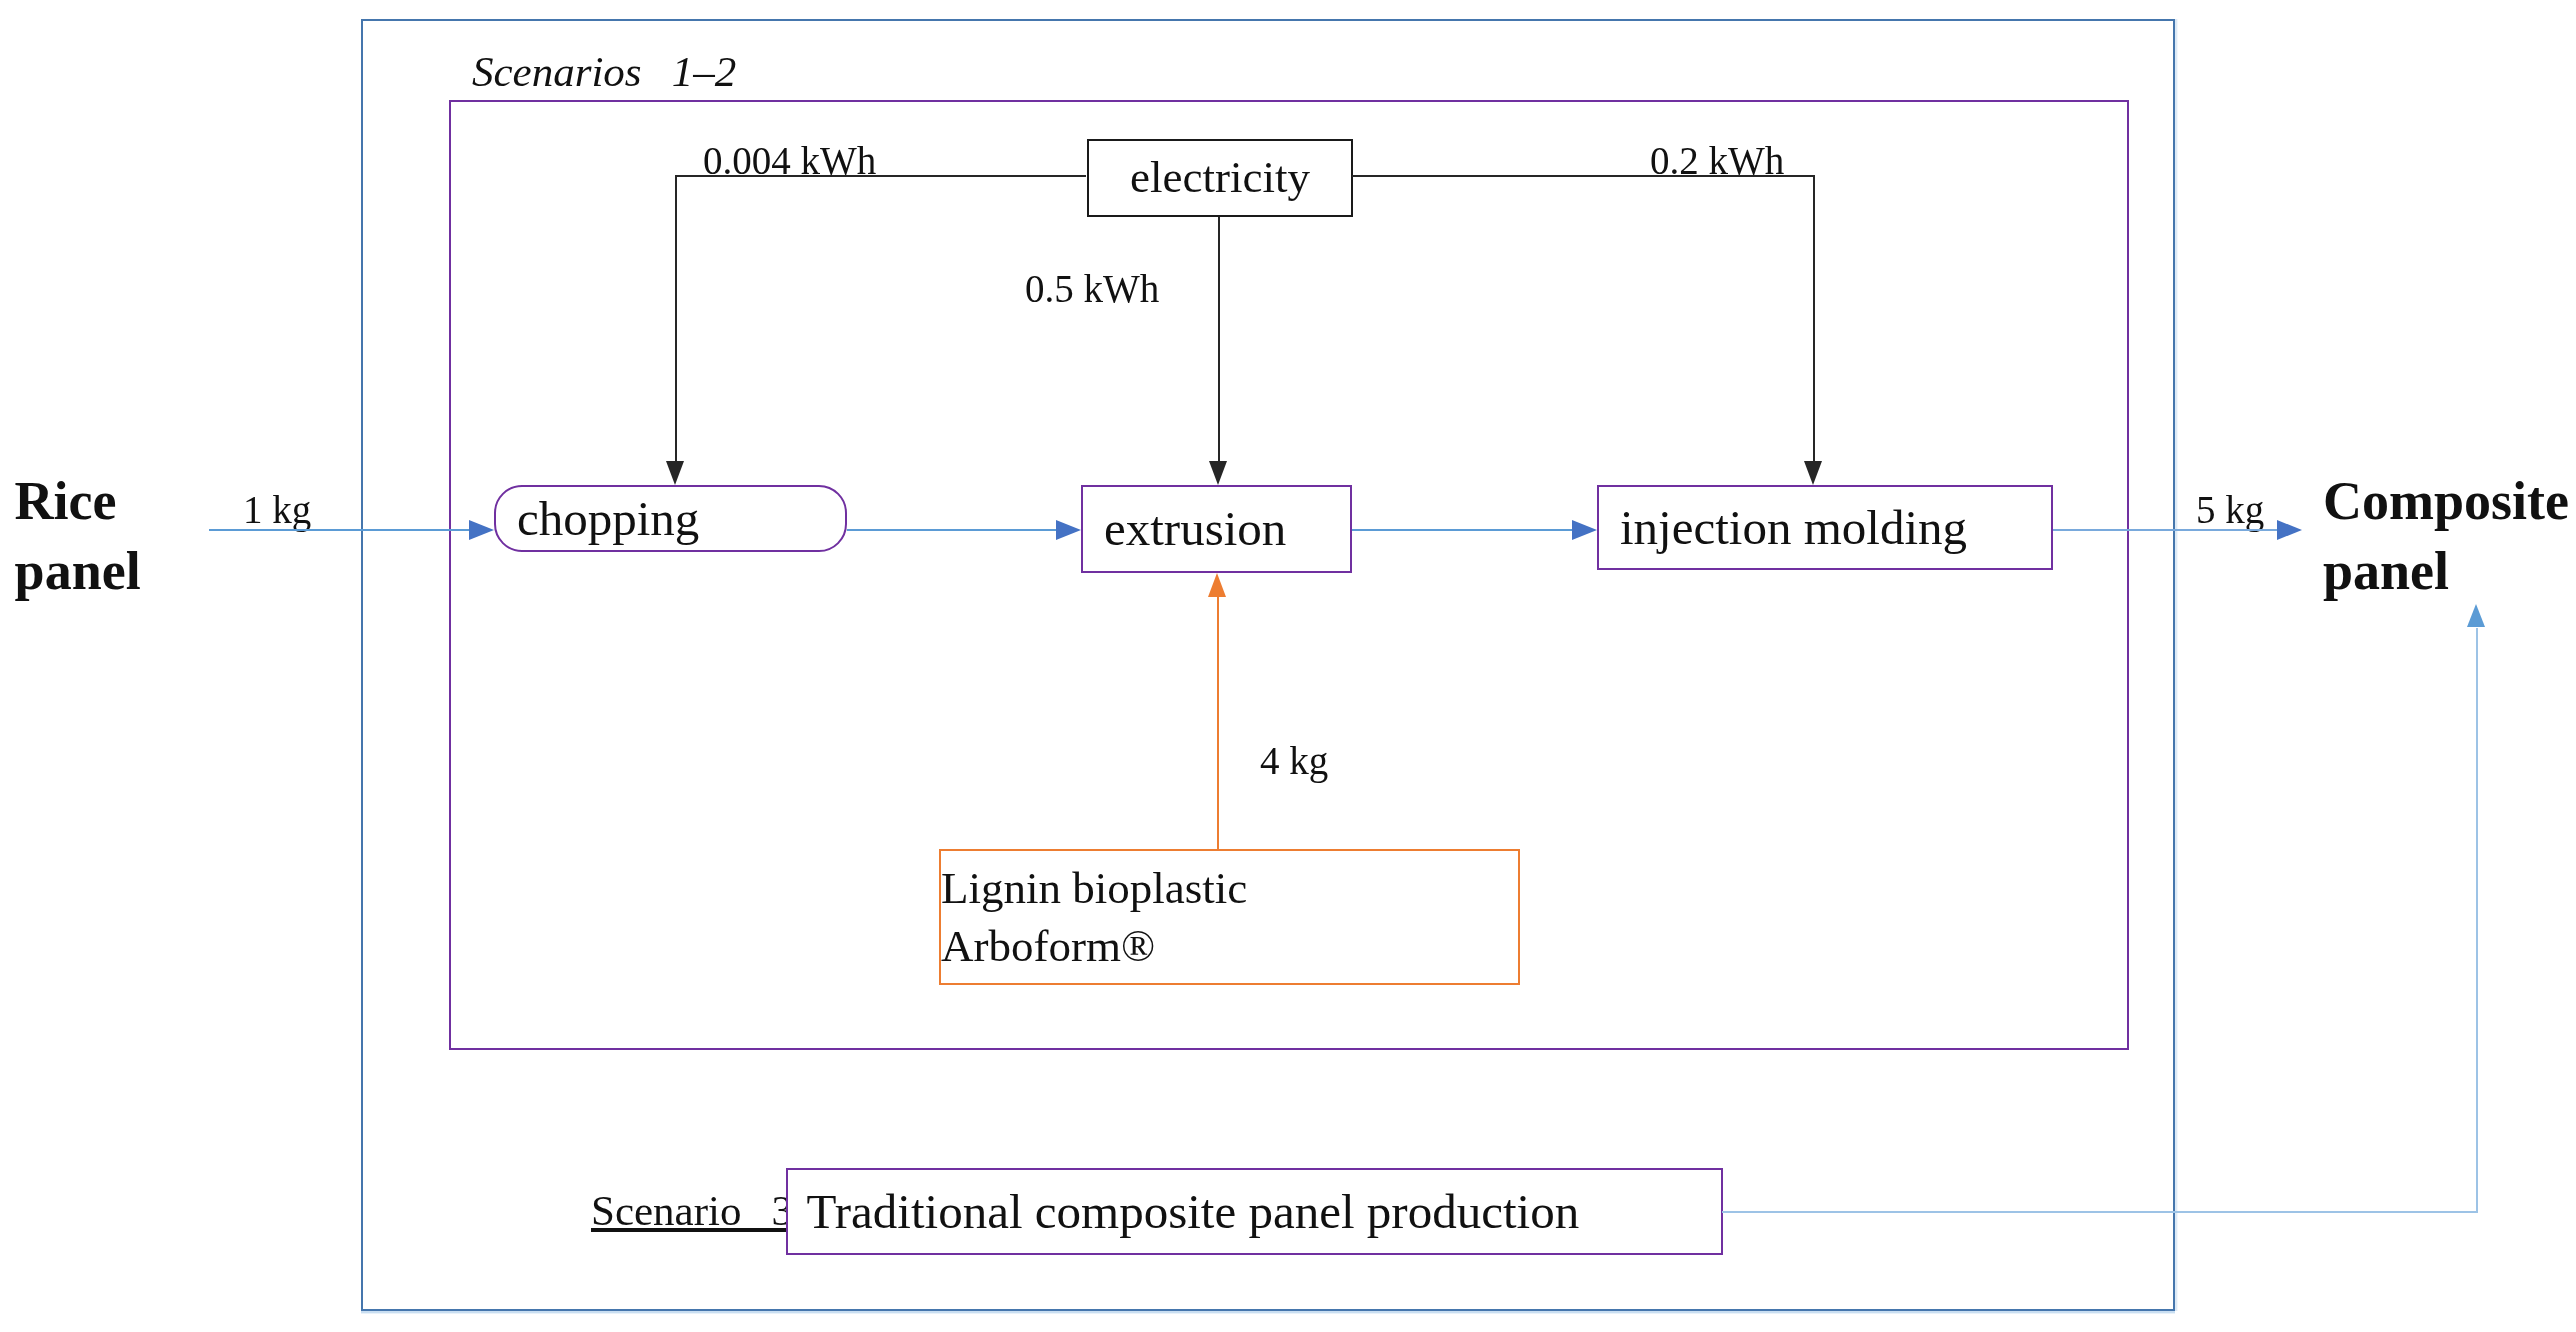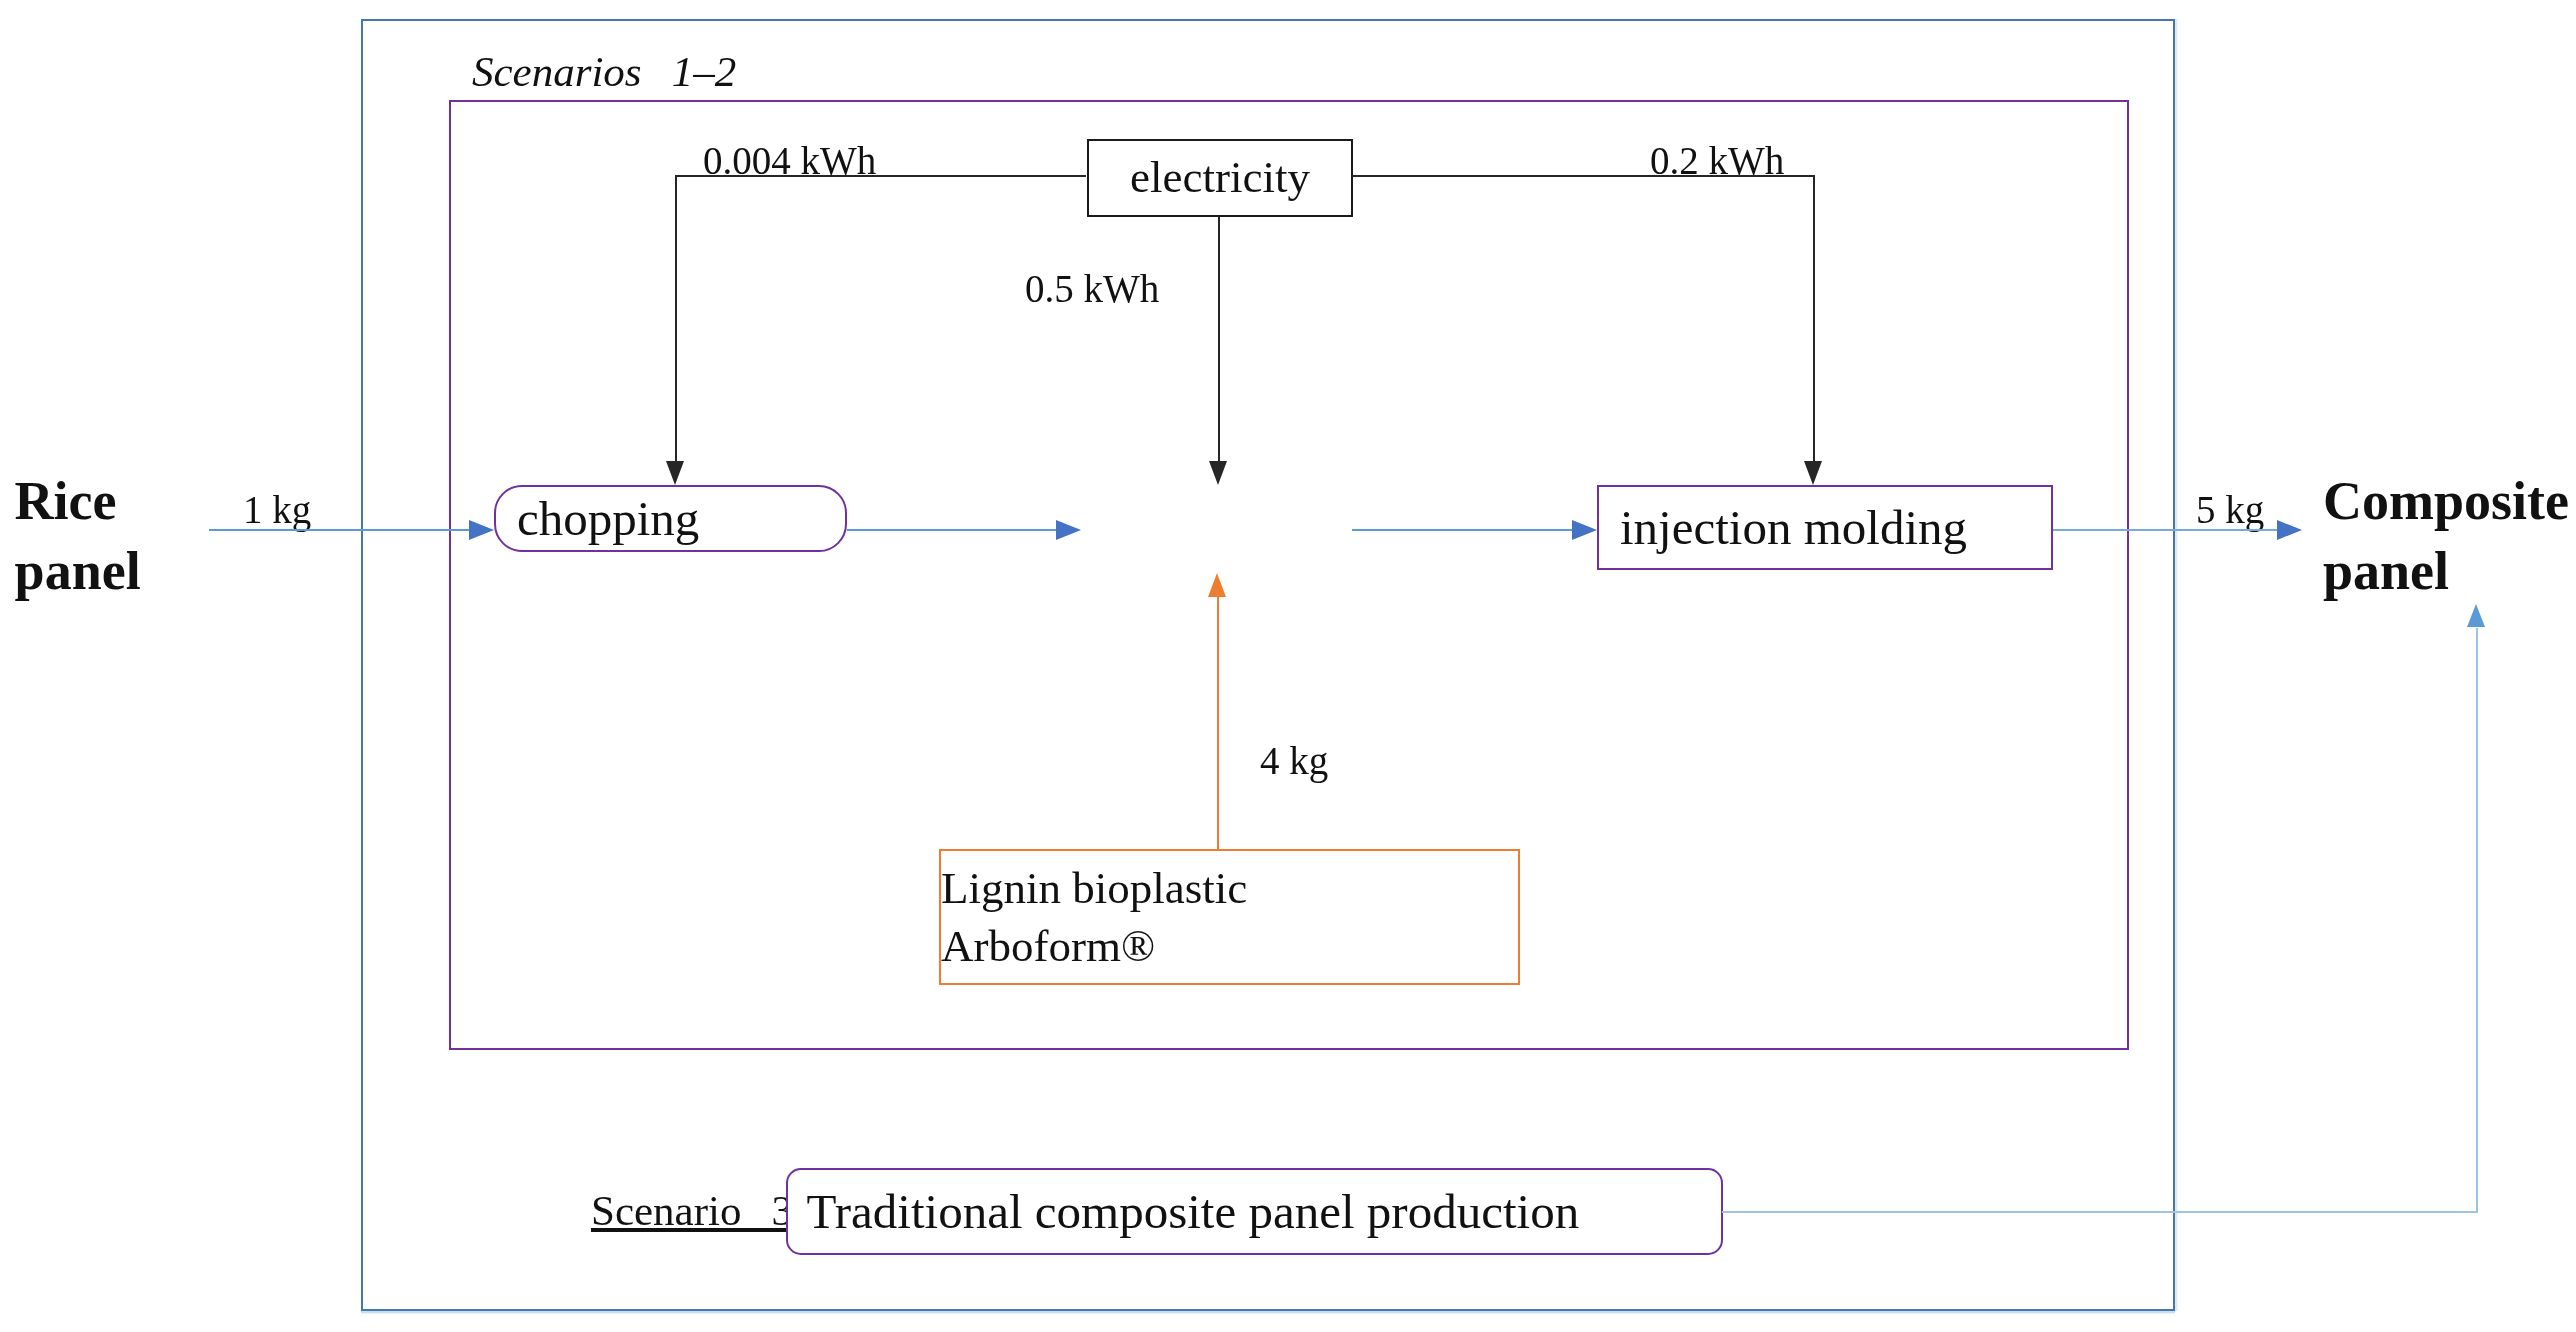--- a/index.html
+++ b/index.html
@@ -69,33 +69,36 @@
 
   <div class="nodes-layer">
     <div class="node black center" style="left:1087px;top:139px;width:266px;height:78px;font-size:45px;">
       <span>electricity</span>
     </div>
 
     <div class="node purple pad" style="left:494px;top:485px;width:353px;height:67px;border-radius:28px;">
       <span>chopping</span>
     </div>
 
+    <div class="node purple pad" style="left:1081px;top:485px;width:271px;height:88px;">
+      <span>extrusion</span>
+    </div>
 
     <div class="node purple pad" style="left:1597px;top:485px;width:456px;height:85px;">
       <span>injection molding</span>
     </div>
 
     <div class="node orange" style="left:939px;top:849px;width:581px;height:136px;font-size:45px;">
       <div style="line-height:1.3;">
         <div>Lignin bioplastic</div>
         <div>Arboform®</div>
       </div>
     </div>
 
-    <div class="node purple" style="left:786px;top:1168px;width:937px;height:87px;padding-left:18.6px;border-radius:15px;">
+    <div class="node purple" style="left:786px;top:1168px;width:937px;height:87px;padding-left:18.6px;">
       <span>Traditional composite panel production</span>
     </div>
   </div>
 
   <div class="lbl small" style="left:243px;top:488px;">1 kg</div>
   <div class="lbl small" style="left:703px;top:139px;">0.004 kWh</div>
   <div class="lbl small" style="left:1025px;top:267px;">0.5 kWh</div>
   <div class="lbl small" style="left:1650px;top:139px;">0.2 kWh</div>
   <div class="lbl small" style="left:1260px;top:739px;">4 kg</div>
   <div class="lbl small" style="left:2196px;top:488px;">5 kg</div>

